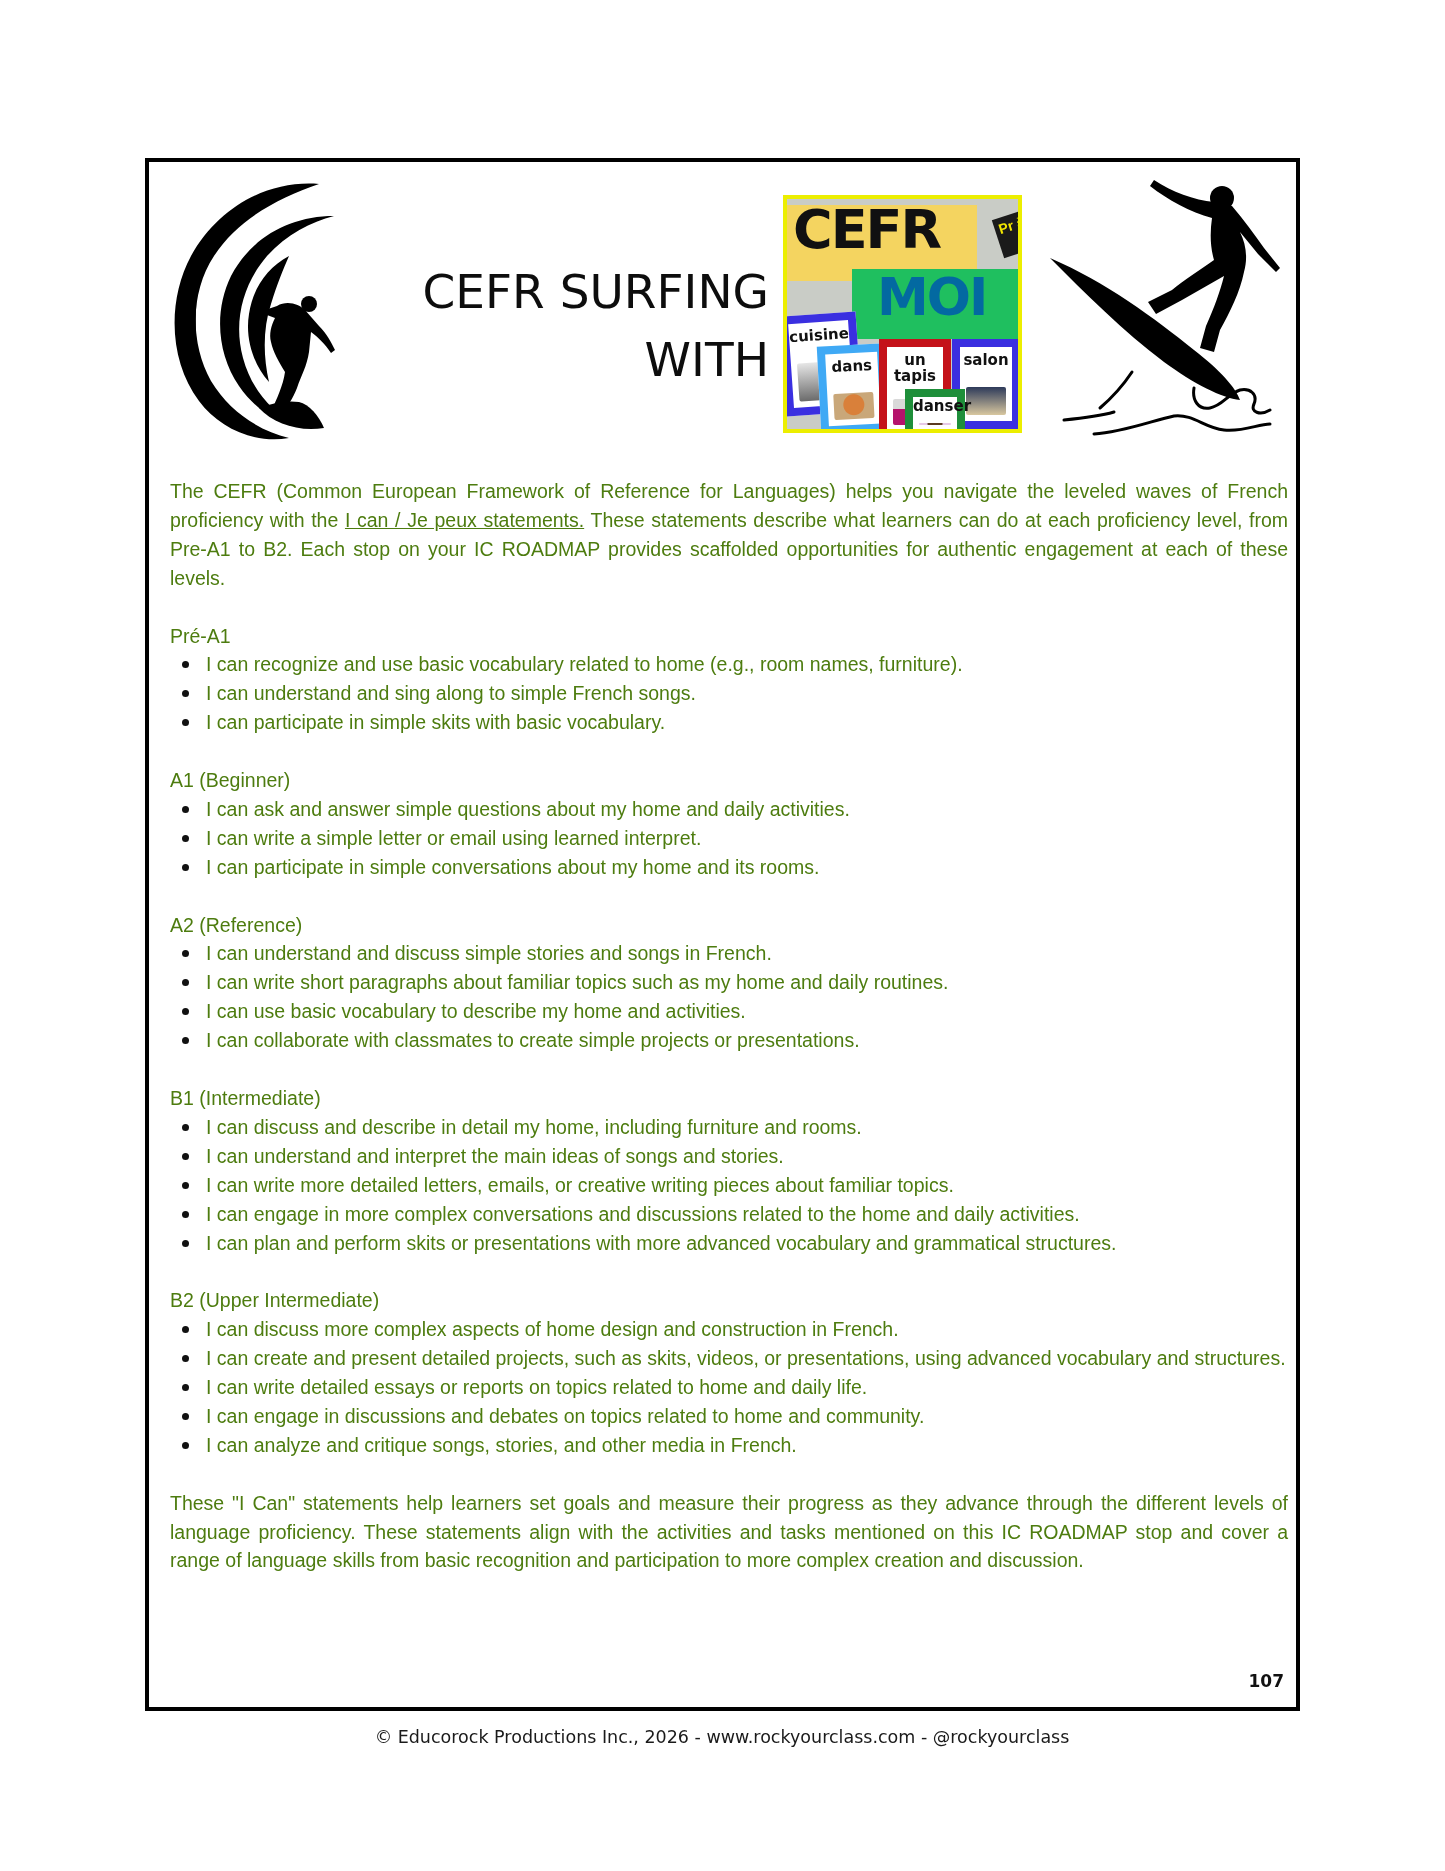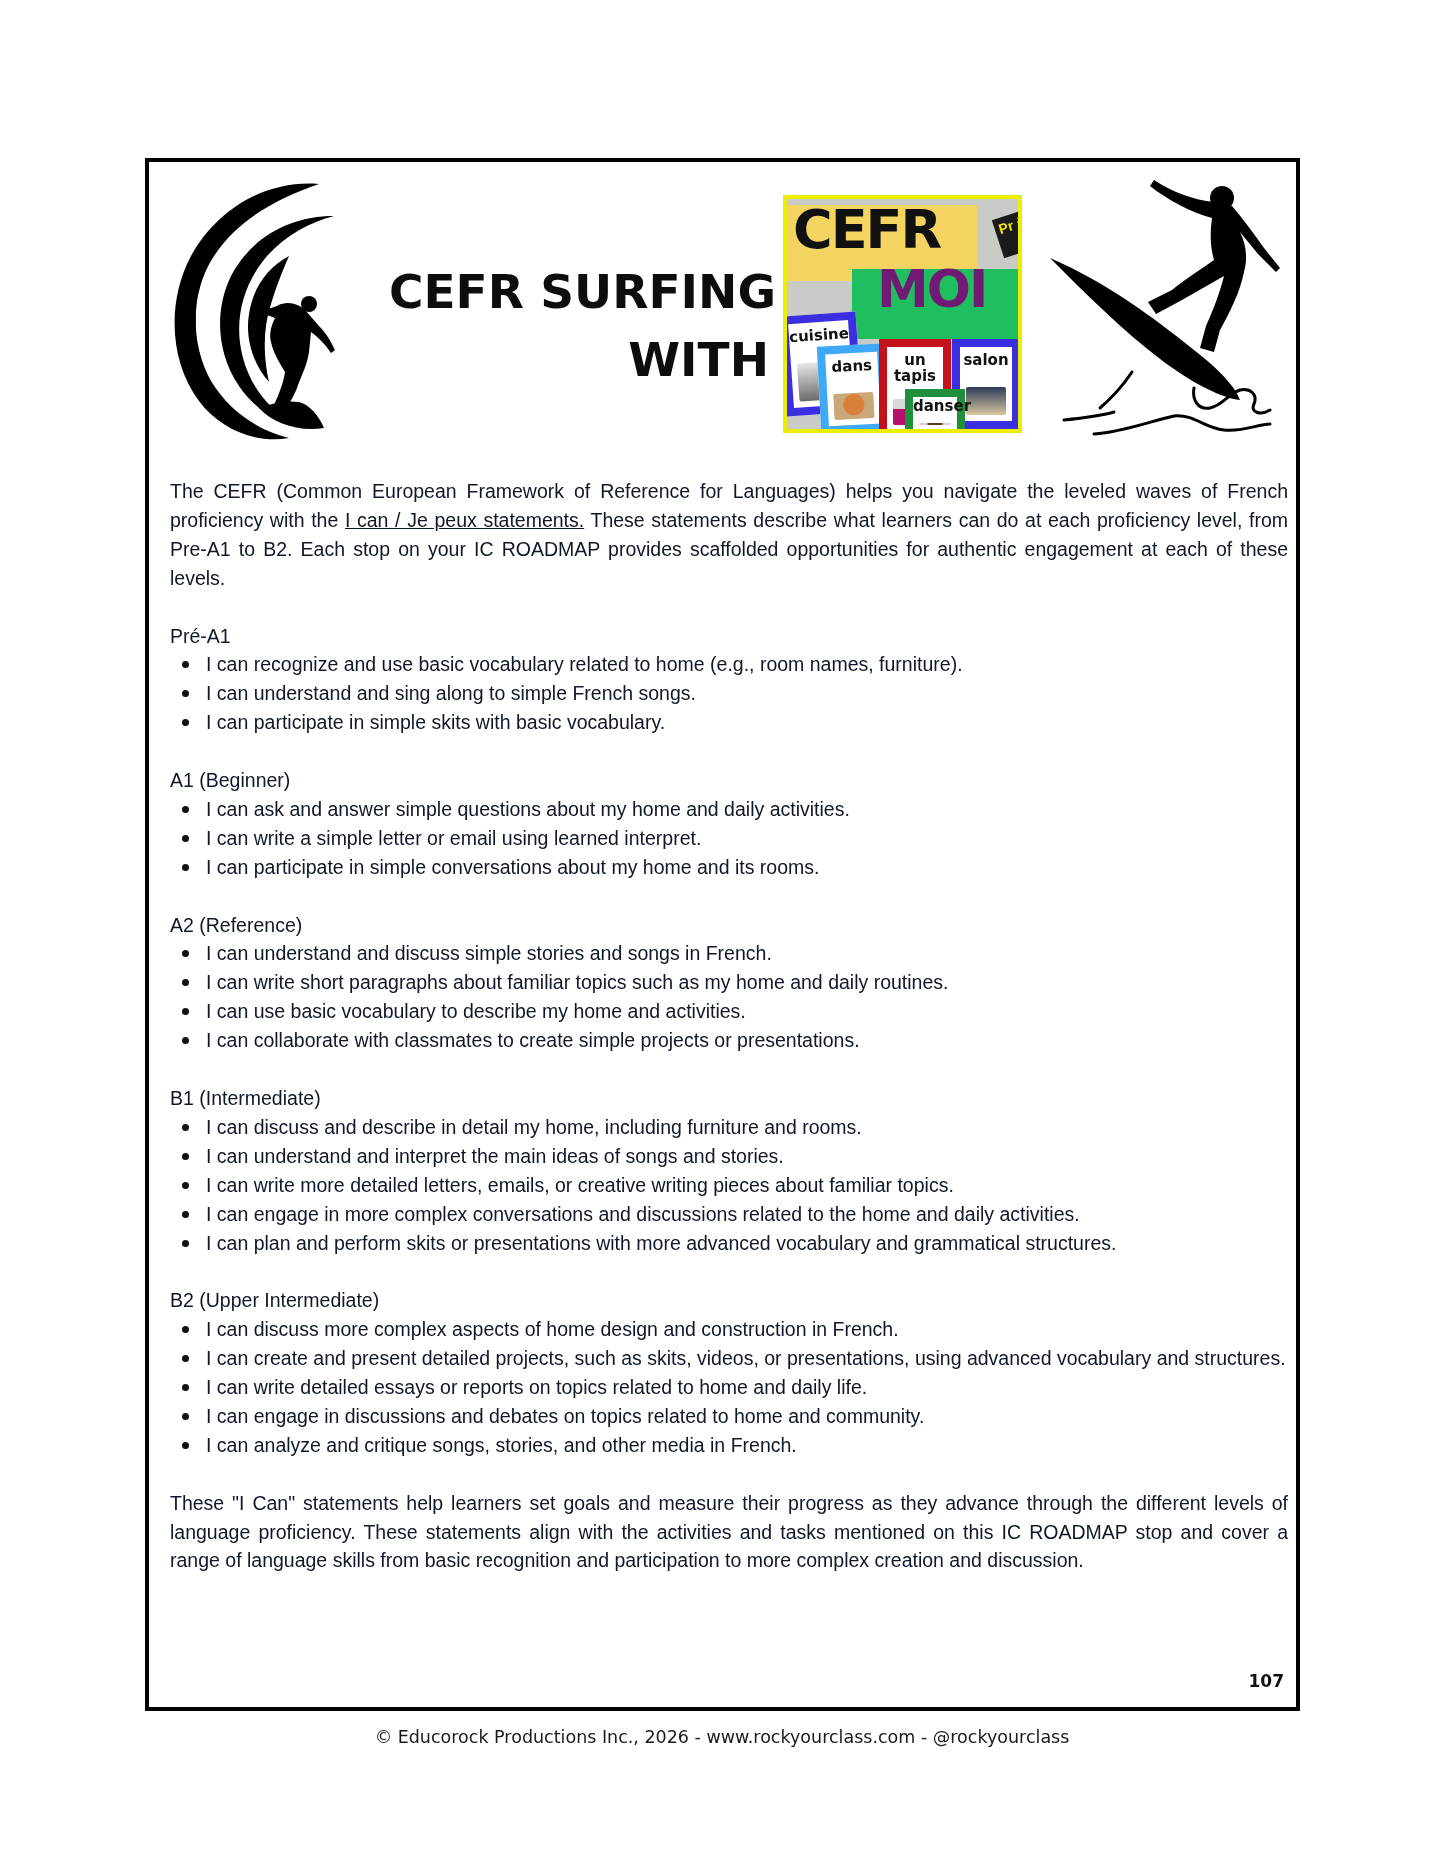--- a/index.html
+++ b/index.html
@@ -6,31 +6,31 @@
     body { width: 1445px; height: 1871px; position: relative; overflow: hidden;
            font-family: "Liberation Sans", sans-serif; color: #1a1a1a; }
 
     .frame { position: absolute; left: 145px; top: 158px; width: 1147px; height: 1545px;
              border: 4px solid #000; box-sizing: content-box; }
 
     
     .header { position: absolute; left: 0; top: 0; width: 100%; height: 300px; }
     .wave-surfer { position: absolute; left: 10px; top: 14px; width: 215px; height: 272px; }
     .title { position: absolute; left: 240px; top: 96px; width: 380px; text-align: right;
-             font-family: "DejaVu Sans", sans-serif; font-weight: 700; font-size: 47px;
+             font-family: "DejaVu Sans", sans-serif; font-weight: 400; font-size: 47px;
              line-height: 68px; color: #0d0d0d; letter-spacing: 0px; }
     .title div { white-space: nowrap; }
     .cover { position: absolute; left: 634px; top: 33px; width: 239px; height: 238px;
              border: 4px solid #ecee00; background: #c9ccc6; overflow: hidden; box-sizing: border-box; }
     .cover .band-yellow { position: absolute; left: 0; top: 6px; width: 190px; height: 76px; background: #f4d460; }
     .cover .band-green { position: absolute; left: 65px; top: 70px; width: 170px; height: 70px; background: #1fbf5f; }
     .cover .chez { position: absolute; left: 6px; top: 4px; font-family: "DejaVu Sans", sans-serif;
                    font-weight: bold; font-size: 54px; letter-spacing: -2px; color: #111; line-height: 1; }
-    .cover .moi { position: absolute; left: 90px; top: 64px; font-family: "DejaVu Sans", sans-serif;
-                  font-weight: bold; font-size: 52px; letter-spacing: -2px; color: #701a75; line-height: 1; }
+    .cover .moi { position: absolute; left: 90px; top: 72px; font-family: "DejaVu Sans", sans-serif;
+                  font-weight: bold; font-size: 52px; letter-spacing: -2px; color: #0369a1; line-height: 1; }
     .cover .sign { position: absolute; left: 210px; top: 14px; width: 40px; height: 40px; background: #1a1a1a;
                    transform: rotate(-18deg); color: #f2e600; font-weight: bold; font-size: 14px;
                    padding: 4px; box-sizing: border-box; line-height: 1.1; }
     .card { position: absolute; box-sizing: border-box; border: 8px solid; background: #fff;
             font-family: "DejaVu Sans", sans-serif; font-weight: bold; color: #111; text-align: center; }
     .card .word { display: block; font-size: 15px; line-height: 1.05; margin-top: 6px; }
     .card .pic { position: absolute; left: 6px; right: 6px; bottom: 6px; top: 40px; border-radius: 2px; }
     .c-cuisine { left: -4px; top: 115px; width: 76px; height: 100px; border-color: #3a2fe0; transform: rotate(-4deg); }
     .c-cuisine .pic { background: linear-gradient(#e6e6e6, #6b6b6b); }
     .c-dans { left: 32px; top: 146px; width: 68px; height: 88px; border-color: #3fa9f5; transform: rotate(-3deg); }
@@ -40,21 +40,21 @@
     .c-salon { left: 165px; top: 140px; width: 68px; height: 90px; border-color: #3a2fe0; }
     .c-salon .pic { background: linear-gradient(#2d3a5a, #d8c79f); }
     .c-danser { left: 118px; top: 190px; width: 60px; height: 50px; border-color: #1e8f3a; }
     .c-danser .word { margin-top: 2px; }
     .c-danser .pic { top: 26px; background: radial-gradient(circle at 50% 30%, #5b3a22 0 7px, #e6c8e6 8px); }
 
     .surfer-right { position: absolute; left: 895px; top: 10px; width: 240px; height: 280px; }
 
     
     .content { position: absolute; left: 21px; top: 315px; width: 1118px;
-               font-family: "Liberation Sans", sans-serif; font-size: 19.5px; line-height: 28.9px; color: #0f172a; }
+               font-family: "Liberation Sans", sans-serif; font-size: 19.5px; line-height: 28.9px; color: #4d7c0f; }
     .content p { margin: 0; text-align: justify; }
     .intro { text-align: justify; }
     .link { text-decoration: underline; }
     .level { margin-top: 28.9px; }
     .level-title { display: block; }
     .level ul { margin: 0; padding: 0; list-style: none; }
     .level li { position: relative; padding-left: 36px; text-align: justify; }
     .level li::before { content: ""; position: absolute; left: 12px; top: 11px; width: 7px; height: 7px;
                         border-radius: 50%; background: #111; }
     .closing { margin-top: 28.9px !important; }

